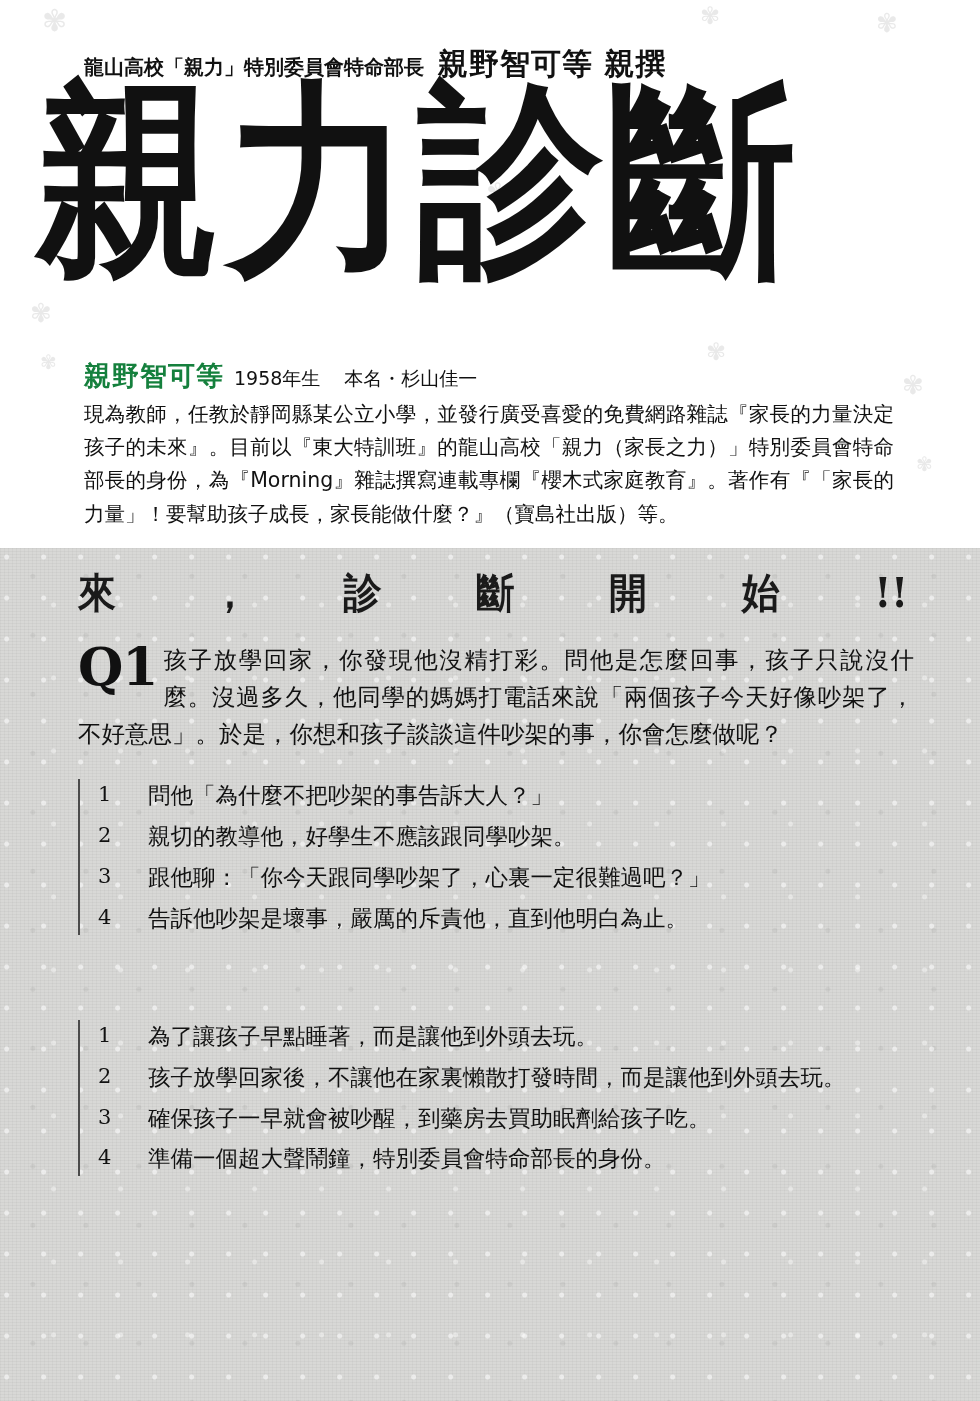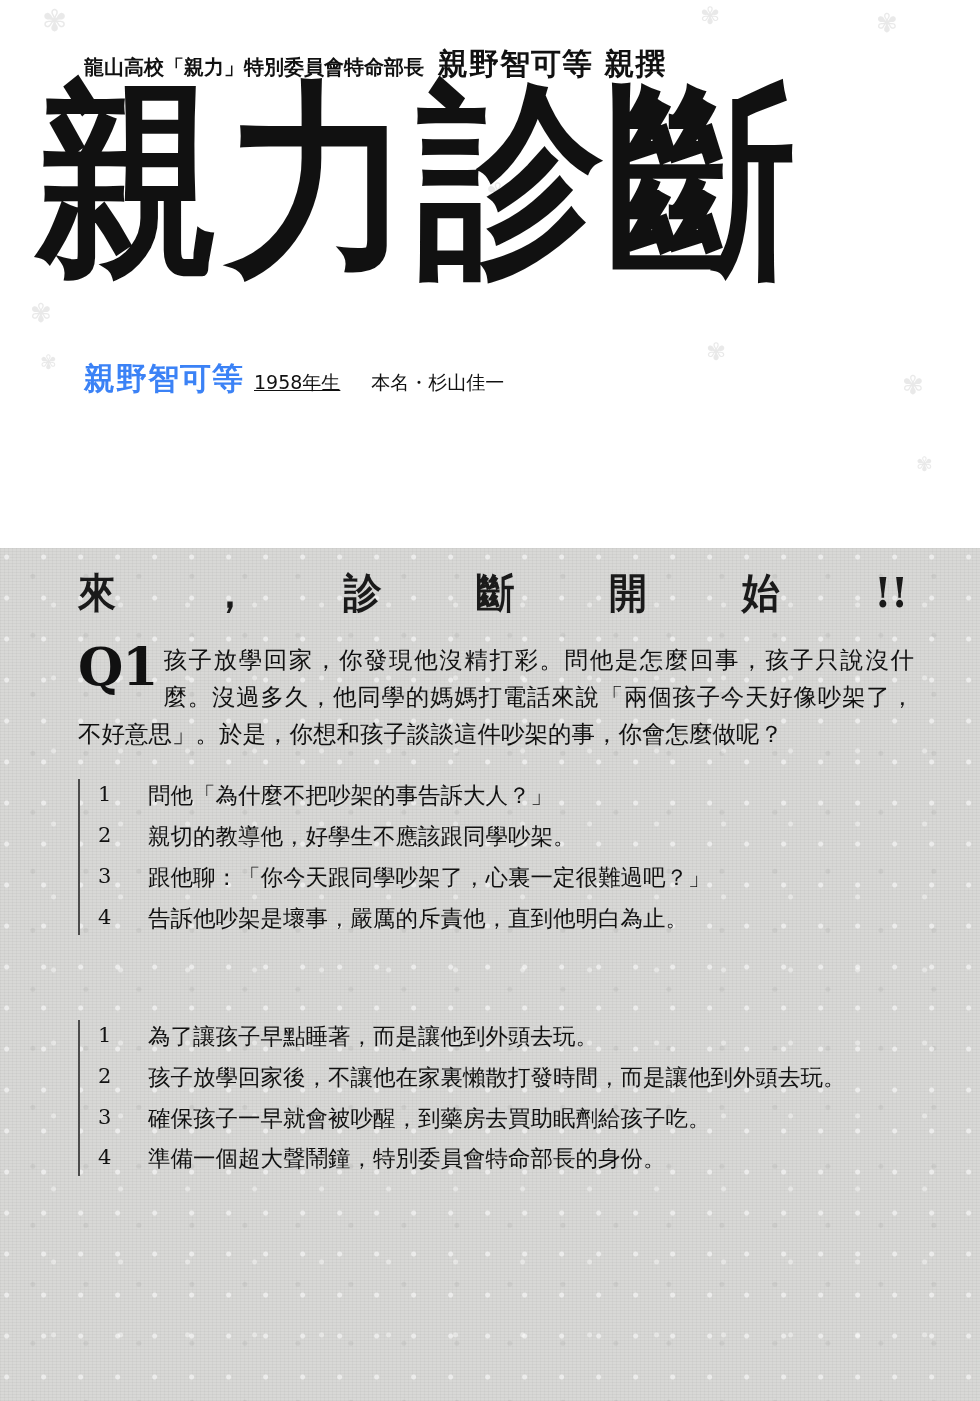--- a/index.html
+++ b/index.html
@@ -79,36 +79,35 @@
 
   .author-line {
     position: absolute;
     top: 358px;
     left: 84px;
     white-space: nowrap;
   }
   .author-name {
     font-family: "DejaVu Serif", serif;
     font-weight: bold;
-    font-size: 31px;
-    color: #3b82f6;
+    font-size: 27px;
+    color: #15803d;
     letter-spacing: 1px;
   }
   .author-meta {
     font-family: "DejaVu Sans", sans-serif;
     font-size: 19px;
     color: #111;
     margin-left: 10px;
-    text-decoration: underline;
   }
   .author-realname {
     font-family: "DejaVu Sans", sans-serif;
     font-size: 19px;
     color: #111;
-    margin-left: 31px;
+    margin-left: 24px;
   }
 
   .bio {
     position: absolute;
     top: 398px;
     left: 84px;
     width: 810px;
     font-family: "DejaVu Sans", sans-serif;
     font-size: 20.5px;
     line-height: 1.62;
@@ -234,20 +233,21 @@
     <div class="kicker">
       <span class="small">龍山高校「親力」特別委員會特命部長</span><span class="big">親野智可等 親撰</span>
     </div>
 
     <div class="main-title">親力診斷</div>
 
     <div class="author-line">
       <span class="author-name">親野智可等</span><span class="author-meta">1958年生</span><span class="author-realname">本名・杉山佳一</span>
     </div>
 
+    <div class="bio">現為教師，任教於靜岡縣某公立小學，並發行廣受喜愛的免費網路雜誌『家長的力量決定孩子的未來』。目前以『東大特訓班』的龍山高校「親力（家長之力）」特別委員會特命部長的身份，為『Morning』雜誌撰寫連載專欄『櫻木式家庭教育』。著作有『「家長的力量」！要幫助孩子成長，家長能做什麼？』（寶島社出版）等。</div>
   </div>
 
   <div class="quiz-section">
 
     <div class="quiz-banner">
       <span>來</span>
       <span>，</span>
       <span>診</span>
       <span>斷</span>
       <span>開</span>

